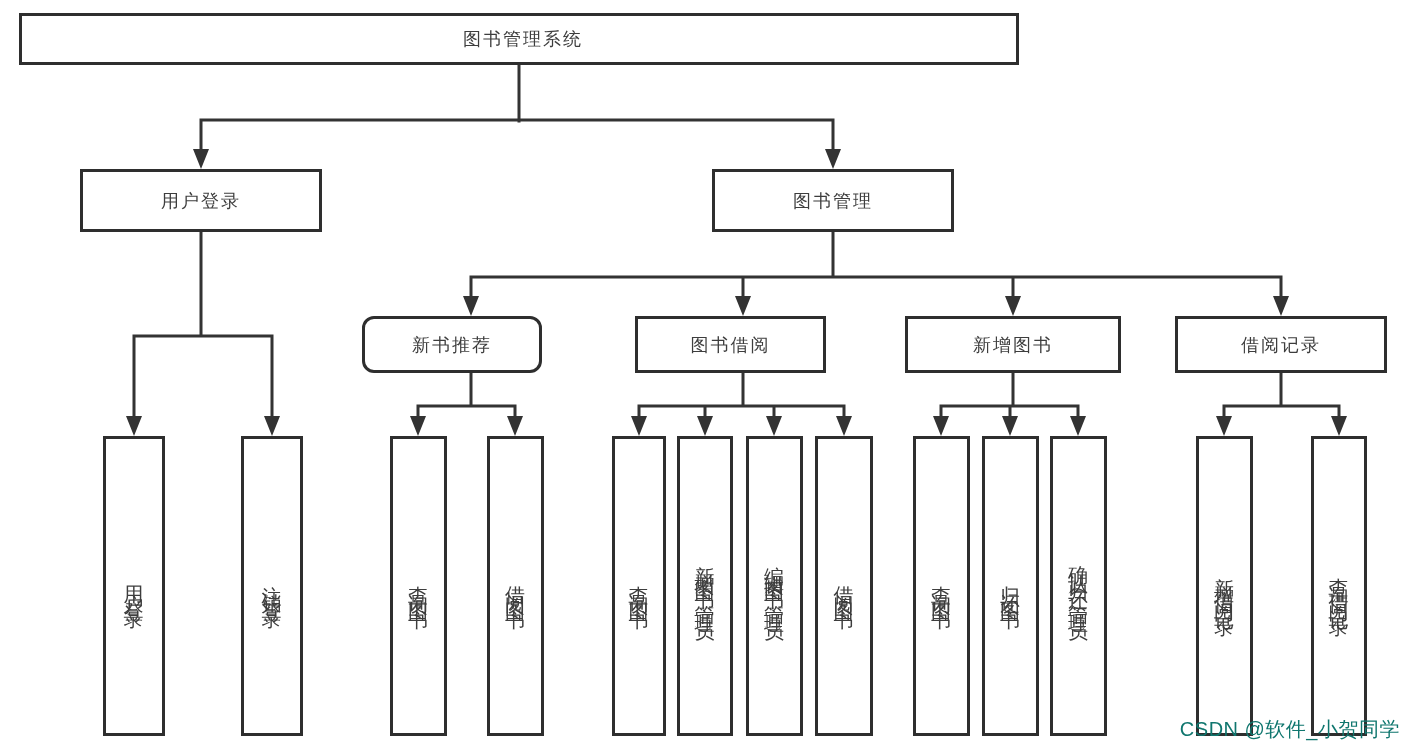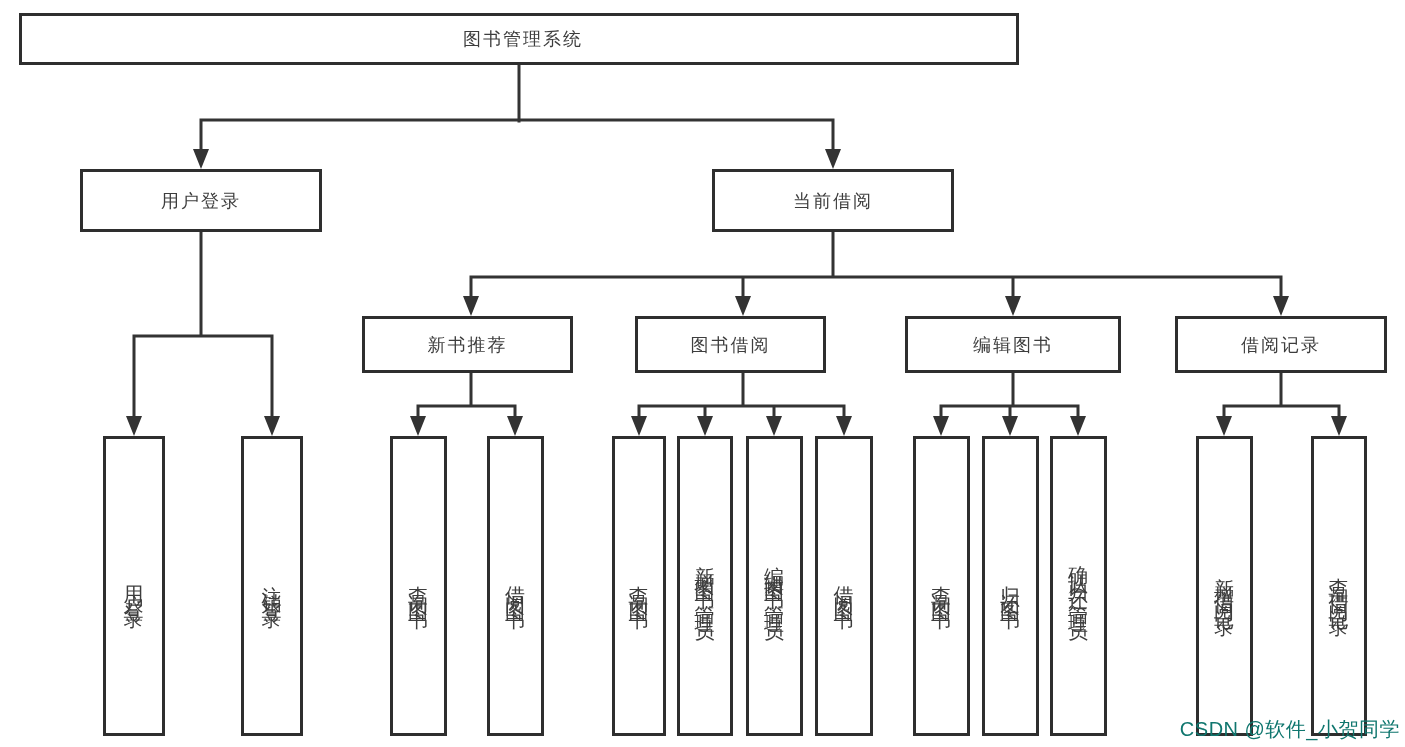--- a/index.html
+++ b/index.html
@@ -42,21 +42,21 @@
     writing-mode: vertical-rl;
     text-orientation: mixed;
     font-size: 20px;
     line-height: 1;
     letter-spacing: 8px;
     white-space: nowrap;
   }
   .root  { left: 19px;  top: 13px;  width: 1000px; height: 52px; padding-left: 8px; }
   .l2a   { left: 80px;  top: 169px; width: 242px;  height: 63px; }
   .l2b   { left: 712px; top: 169px; width: 242px;  height: 63px; }
-  .l3-0  { left: 362px; top: 316px; width: 211px;  height: 57px; }
+  .l3-0  { left: 362px; top: 316px; width: 180px;  height: 57px; border-radius: 12px; }
   .l3-1  { left: 635px; top: 316px; width: 191px;  height: 57px; }
   .l3-2  { left: 905px; top: 316px; width: 216px;  height: 57px; }
   .l3-3  { left: 1175px;top: 316px; width: 212px;  height: 57px; }
   .leaf  { top: 436px; height: 300px; }
   .g1-0 { left: 103px;  width: 62px; }
   .g1-1 { left: 241px;  width: 62px; }
   .g2-0 { left: 390px;  width: 57px; }
   .g2-1 { left: 487px;  width: 57px; }
   .g3-0 { left: 612px;  width: 54px; }
   .g3-1 { left: 677px;  width: 56px; }
@@ -127,31 +127,31 @@
   </svg>
 
   <div class="box root">
     <span class="hlabel">图书管理系统</span>
   </div>
 
   <div class="box l2a">
     <span class="hlabel">用户登录</span>
   </div>
   <div class="box l2b">
-    <span class="hlabel">当前借阅</span>
+    <span class="hlabel">图书管理</span>
   </div>
 
   <div class="box l3-0">
     <span class="hlabel">新书推荐</span>
   </div>
   <div class="box l3-1">
     <span class="hlabel">图书借阅</span>
   </div>
   <div class="box l3-2">
-    <span class="hlabel">编辑图书</span>
+    <span class="hlabel">新增图书</span>
   </div>
   <div class="box l3-3">
     <span class="hlabel">借阅记录</span>
   </div>
 
   <div class="box leaf g1-0">
     <span class="vlabel">用户登录</span>
   </div>
   <div class="box leaf g1-1">
     <span class="vlabel">注销登录</span>

